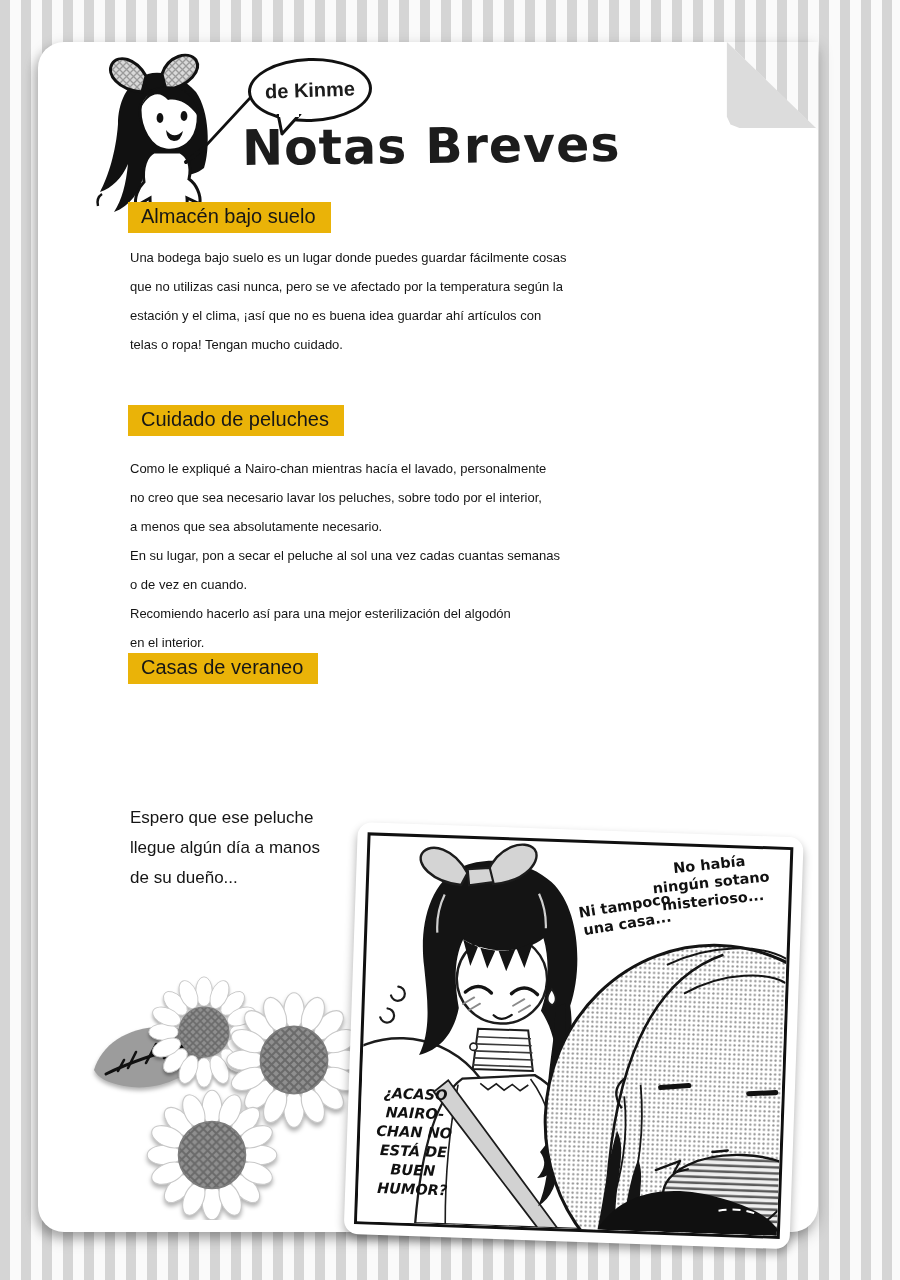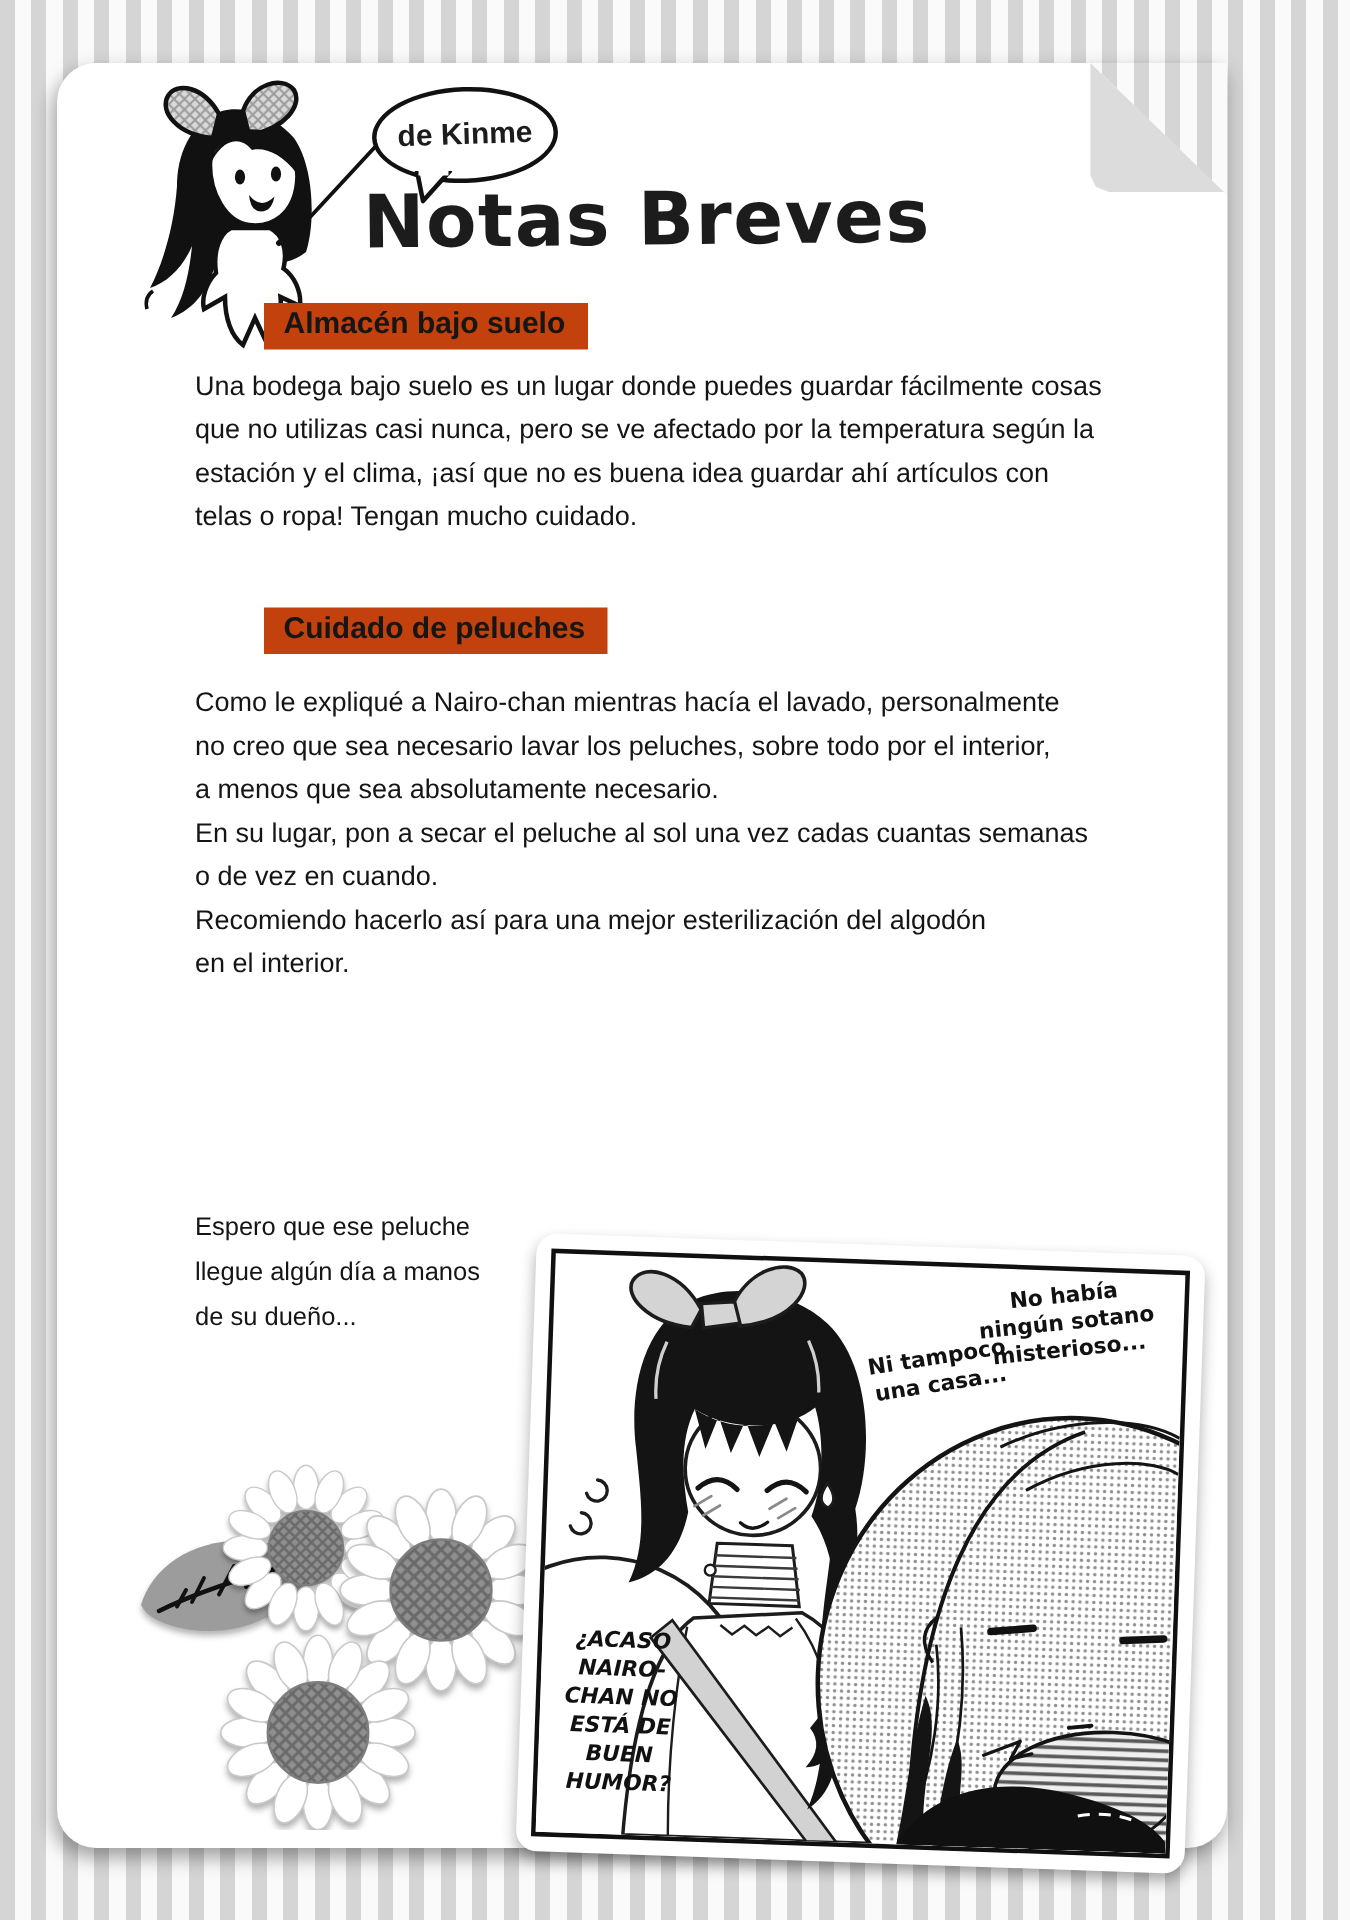--- a/index.html
+++ b/index.html
@@ -35,25 +35,25 @@
     font-weight:700;font-size:20px;transform:rotate(-2deg);
   }
   .bubble-tail{position:absolute;left:236px;top:72px;width:30px;height:22px;}
   .page-title{
     position:absolute;left:204px;top:76px;margin:0;
     font-family:"DejaVu Sans",sans-serif;font-weight:800;font-size:49px;
     letter-spacing:1px;transform:rotate(-.6deg);white-space:nowrap;
   }
   
   .sec-head{
-    position:absolute;background:#c2410c;color:#161616;
-    font-size:20px;font-weight:700;padding:3px 15px 5px 13px;white-space:nowrap;margin-left:48px;
+    position:absolute;background:#eab308;color:#161616;
+    font-size:20px;font-weight:400;padding:3px 15px 5px 13px;white-space:nowrap;
   }
   .sec-body{
-    position:absolute;width:676px;font-size:18px;line-height:29px;
+    position:absolute;width:676px;font-size:13px;line-height:29px;
     white-space:pre-line;color:#151515;font-weight:400;
   }
   .closing{
     position:absolute;left:92px;top:761px;width:260px;
     font-size:17px;line-height:30px;white-space:pre-line;color:#151515;
   }
   .flowers{position:absolute;left:34px;top:928px;}
   
   .panel-card{
     position:absolute;left:320px;top:780px;width:446px;height:412px;
@@ -130,20 +130,21 @@
 
     <div class="sec-head" style="left:90px;top:363px;">Cuidado de peluches</div>
     <div class="sec-body" style="left:92px;top:412px;">Como le expliqué a Nairo-chan mientras hacía el lavado, personalmente
 no creo que sea necesario lavar los peluches, sobre todo por el interior,
 a menos que sea absolutamente necesario.
 En su lugar, pon a secar el peluche al sol una vez cadas cuantas semanas
 o de vez en cuando.
 Recomiendo hacerlo así para una mejor esterilización del algodón
 en el interior.</div>
 
+    <div class="sec-head" style="left:90px;top:611px;">Casas de veraneo</div>
 
     <div class="closing">Espero que ese peluche
 llegue algún día a manos
 de su dueño...</div>
 
     <svg class="flowers" width="310" height="250" viewBox="0 0 310 250">
       <defs>
         <pattern id="xh-flower" width="8" height="8" patternUnits="userSpaceOnUse">
           <rect width="8" height="8" fill="#8f8f8f"></rect>
           <path d="M0,0 L8,8 M8,0 L0,8" stroke="#6a6a6a" stroke-width="1.8"></path>

